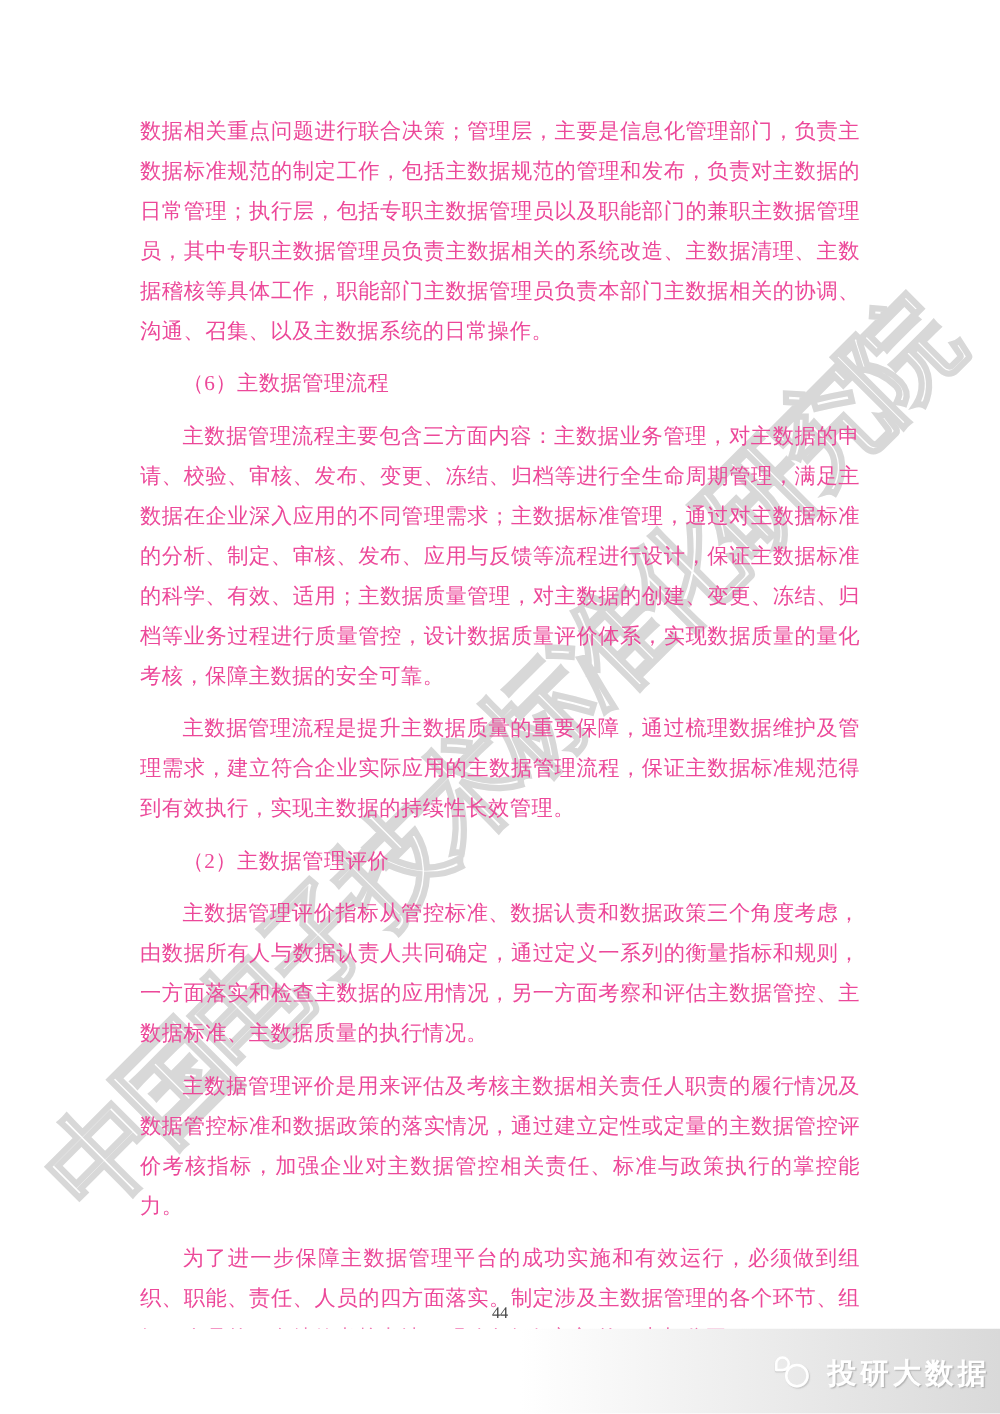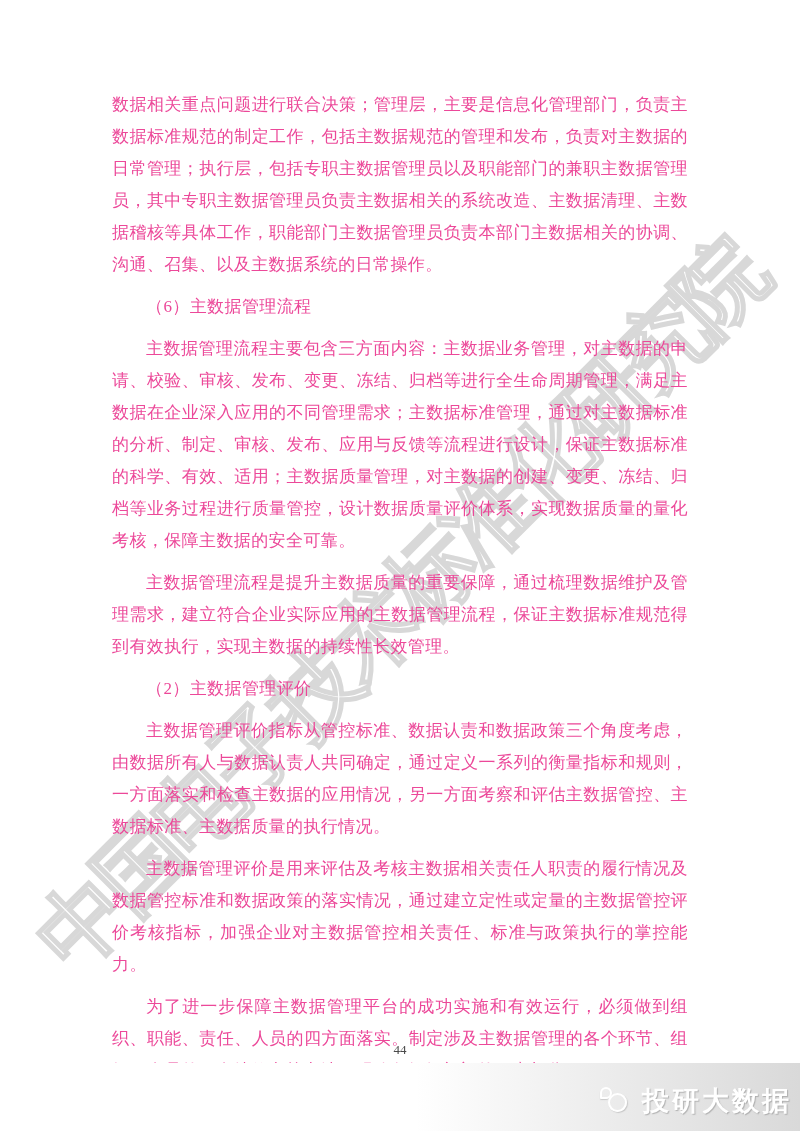--- a/index.html
+++ b/index.html
@@ -112,21 +112,21 @@
     top: 7px;
     width: 19px;
     height: 19px;
     border: 2.5px solid #ffffff;
     border-radius: 50%;
     box-shadow: 1px 1px 1px rgba(160,160,160,0.45);
   }
   .logo-text {
     font-family: "DejaVu Sans", "Liberation Sans", sans-serif;
     font-weight: bold;
-    font-size: 27px;
+    font-size: 23px;
     letter-spacing: 3px;
     color: #ffffff;
     text-shadow: 1px 1px 1px rgba(150,150,150,0.65);
     white-space: nowrap;
   }
 </style>
 </head>
 <body>
 
 <div class="page">

